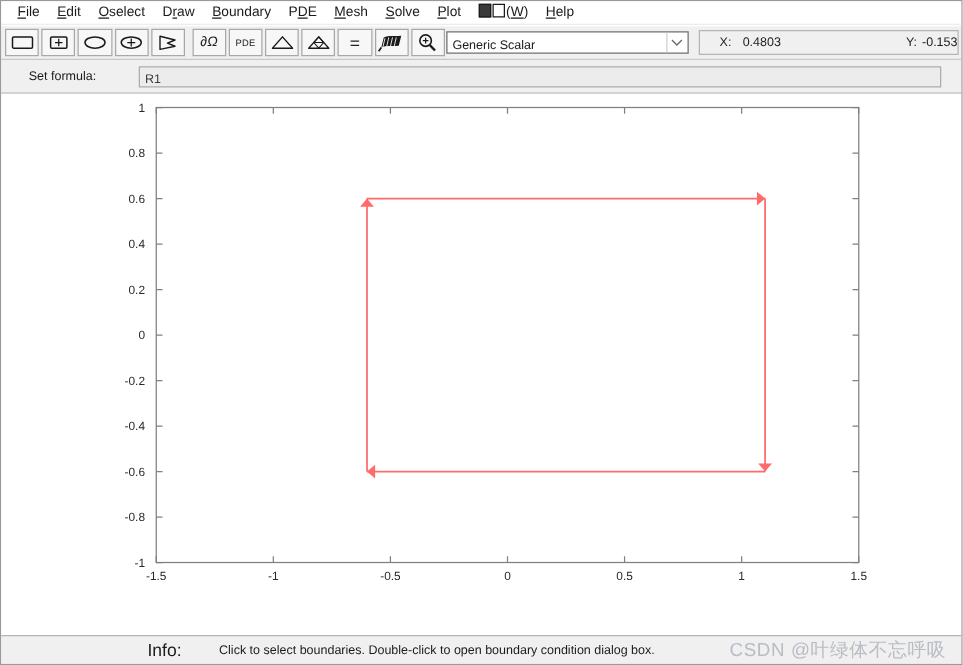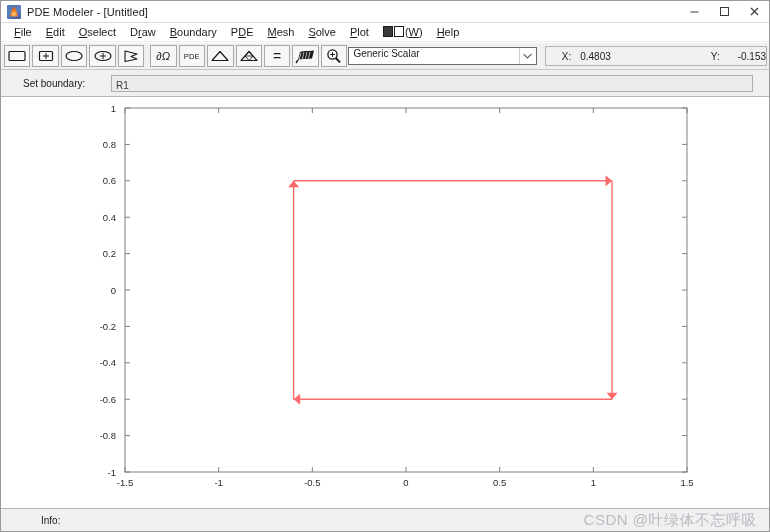--- a/index.html
+++ b/index.html
@@ -125,21 +125,21 @@
     color: #202020;
     letter-spacing: 0.2px;
   }
   .tb-sep { width: 4px; }
 
   .pde-select {
     margin-left: 0;
     width: 200px; height: 18px;
     background: #ffffff;
     border: 1px solid #6d6d6d;
-    display: flex; align-items: flex-start;
+    display: flex; align-items: flex-end;
     position: relative;
     box-sizing: border-box;
   }
   .pde-select .val {
     font-size: 10px;
     color: #1b1b1b;
     padding-left: 4px;
     flex: 1 1 auto;
     white-space: nowrap; overflow: hidden;
   }
@@ -160,21 +160,21 @@
   }
   .coord-lbl {
     font-size: 10px; color: #2a2a2a;
   }
   .coord-val {
     font-size: 10px; color: #1b1b1b;
   }
   .coord-x-lbl { margin-left: 16px; }
   .coord-x-val { margin-left: 9px; }
   .coord-y-lbl { margin-left: 100px; }
-  .coord-y-val { margin-left: 18px; }
+  .coord-y-val { margin-left: 4px; }
 
   
   .formulabar {
     height: 26px;
     background: #f0f0f0;
     border-bottom: 1px solid #b5b5b5;
     display: flex;
     align-items: center;
     flex: 0 0 auto;
   }
@@ -216,67 +216,42 @@
   .statusbar {
     height: 22px;
     background: #f0f0f0;
     border-top: 1px solid #b5b5b5;
     display: flex;
     align-items: center;
     flex: 0 0 auto;
     position: relative;
   }
   .status-info-lbl {
-    font-size: 10px; color: #1b1b1b;
-    margin-left: 40px;
+    font-size: 14px; color: #1b1b1b;
+    margin-left: 117px;
   }
   .status-info-txt {
     font-size: 10px; color: #1b1b1b;
     margin-left: 30px;
   }
   .watermark {
     position: absolute;
     right: 12px; top: 50%;
     transform: translateY(-50%);
     font-size: 15px;
     color: #b9bcc4;
     white-space: nowrap;
     letter-spacing: 0.5px;
   }
 </style>
 </head>
 <body>
 
 <div class="window">
 
-  <div class="titlebar">
-    <div class="title-icon">
-      <div class="sq"></div>
-        <div class="flame"></div>
-    </div>
-    <div class="title-text">PDE Modeler - [Untitled]</div>
-    <div class="win-buttons">
-      <div class="win-btn">
-        <svg width="11" height="11" viewBox="0 0 11 11">
-          <line x1="1.5" y1="6" x2="9.5" y2="6" stroke="#3a3a3a" stroke-width="1"></line>
-        </svg>
-      </div>
-      <div class="win-btn">
-        <svg width="11" height="11" viewBox="0 0 11 11">
-          <rect x="1.5" y="1.5" width="8" height="8" fill="none" stroke="#3a3a3a" stroke-width="1"></rect>
-        </svg>
-      </div>
-      <div class="win-btn">
-        <svg width="11" height="11" viewBox="0 0 11 11">
-          <line x1="2" y1="2" x2="9" y2="9" stroke="#3a3a3a" stroke-width="1.2"></line>
-          <line x1="9" y1="2" x2="2" y2="9" stroke="#3a3a3a" stroke-width="1.2"></line>
-        </svg>
-      </div>
-    </div>
-  </div>
 
   <div class="menubar">
     <div class="menu-item"><span class="u">F</span><span>ile</span></div>
     <div class="menu-item"><span class="u">E</span><span>dit</span></div>
     <div class="menu-item"><span class="u">O</span><span>select</span></div>
     <div class="menu-item">D<span class="u">r</span>aw</div>
     <div class="menu-item"><span class="u">B</span>oundary</div>
     <div class="menu-item">P<span class="u">D</span>E</div>
     <div class="menu-item"><span class="u">M</span>esh</div>
     <div class="menu-item"><span class="u">S</span>olve</div>
@@ -376,21 +351,21 @@
 
     <div class="coords">
       <span class="coord-lbl coord-x-lbl">X:</span>
       <span class="coord-val coord-x-val">0.4803</span>
       <span class="coord-lbl coord-y-lbl">Y:</span>
       <span class="coord-val coord-y-val">-0.153</span>
     </div>
   </div>
 
   <div class="formulabar">
-    <div class="formula-label">Set boundary:</div>
+    <div class="formula-label">Set formula:</div>
     <div class="formula-field">
       <span class="txt">R1</span>
     </div>
   </div>
 
   <div class="canvas-area">
     <div class="axes-wrap">
       <svg class="plot-svg" id="plot" width="768" height="399" viewBox="0 0 768 399">
           <rect x="124" y="11" width="562" height="364" fill="none" stroke="#808080" stroke-width="1"></rect>
           <line x1="124" y1="375" x2="124" y2="370" stroke="#808080" stroke-width="1"></line>
@@ -456,16 +431,17 @@
             <polygon points="611.0666666666666,302.2 605.5666666666666,295.7 616.5666666666666,295.7" fill="#ff6b6b"></polygon>
             <line x1="611.0666666666666" y1="302.2" x2="292.6" y2="302.2" stroke="#ff6b6b" stroke-width="1.4"></line>
             <polygon points="292.6,302.2 299.1,296.7 299.1,307.7" fill="#ff6b6b"></polygon>
           </g>
         </svg>
     </div>
   </div>
 
   <div class="statusbar">
     <span class="status-info-lbl">Info:</span>
+    <span class="status-info-txt">Click to select boundaries. Double-click to open boundary condition dialog box.</span>
     <span class="watermark">CSDN @叶绿体不忘呼吸</span>
   </div>
 
 </div>
 
 </body></html>

